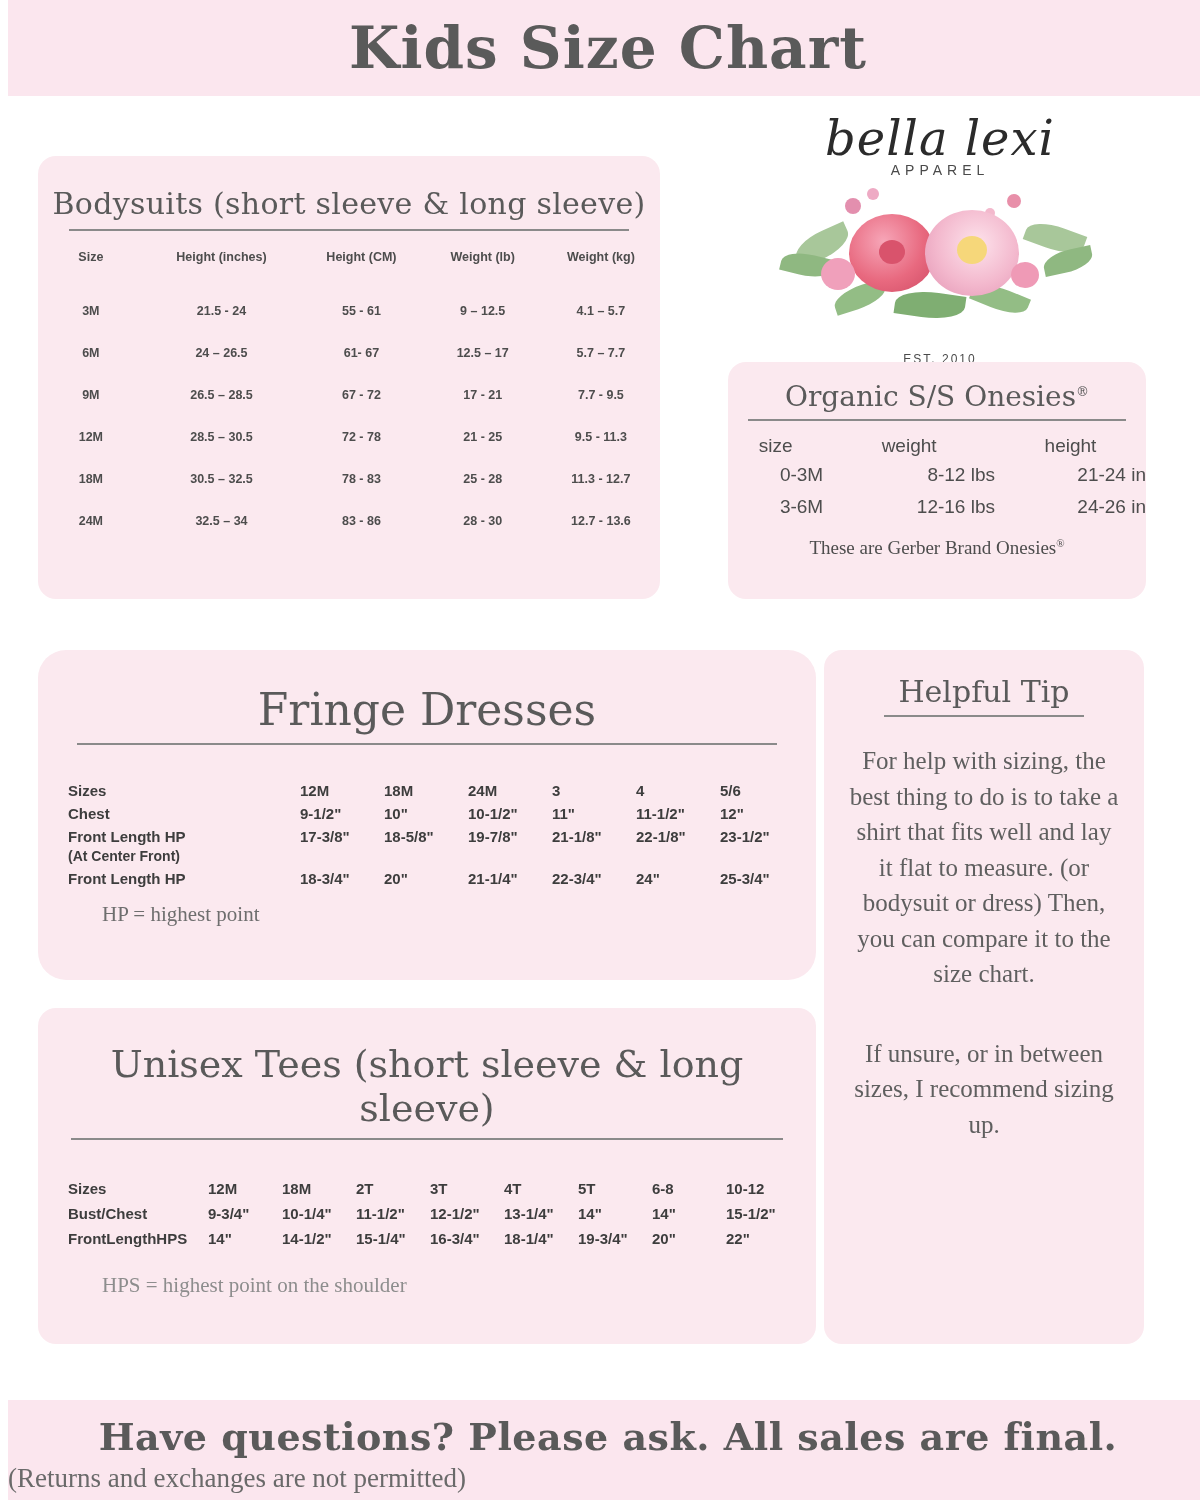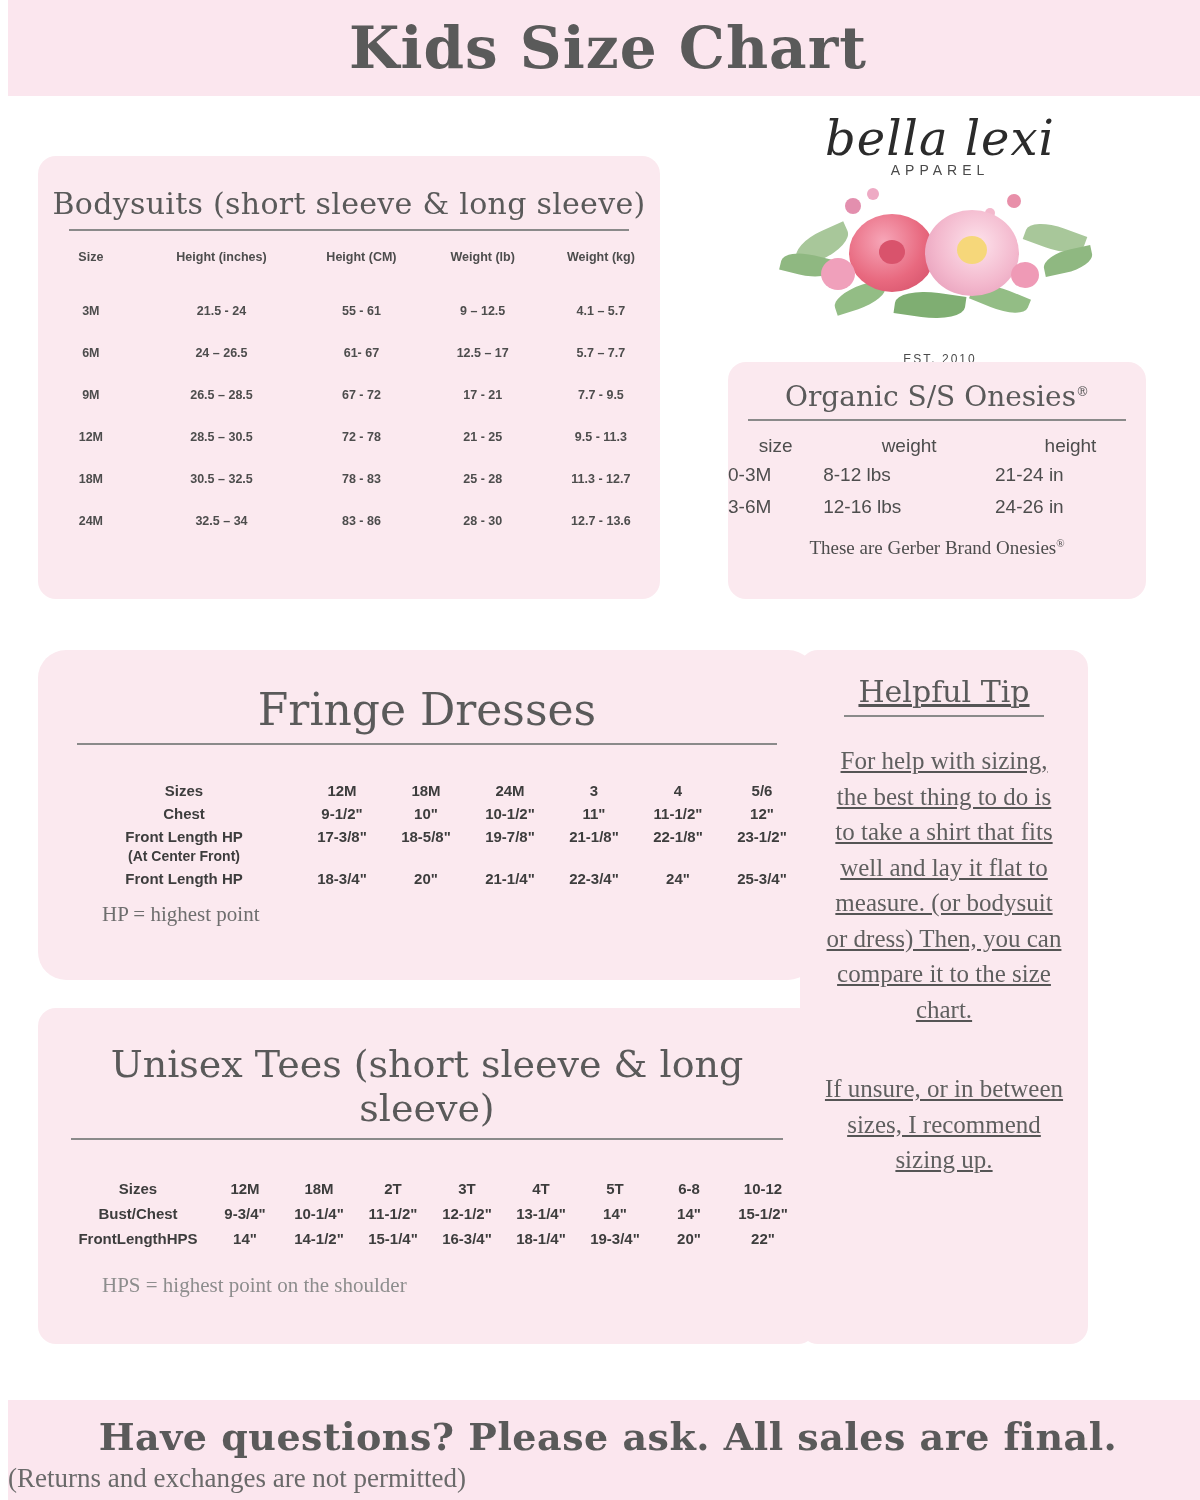--- a/index.html
+++ b/index.html
@@ -167,21 +167,21 @@
   }
   #organic-table th {
     font-size: 19px;
     font-weight: normal;
     color: #4d4d4d;
     padding: 4px 0 2px 0;
   }
   #organic-table td {
     font-size: 19px;
     color: #4d4d4d;
-    text-align: left;
+    text-align: right;
     padding: 5px 0;
   }
   #organic-note {
     font-family: "Liberation Serif", serif;
     font-size: 19px;
     color: #4d4d4d;
     text-align: center;
     margin-top: 14px;
   }
   #organic-note sup { font-size: 11px; }
@@ -189,21 +189,20 @@
   
   #card-fringe { left: 38px; top: 650px; width: 778px; height: 330px; border-radius: 28px; }
   #fringe-title { font-size: 44px; padding-top: 34px; }
   #fringe-rule { width: 700px; margin-top: 8px; }
   .sz-table {
     font-family: "Liberation Sans", sans-serif;
     font-size: 15px;
     font-weight: bold;
     color: #3d3d3d;
     border-collapse: collapse;
-    text-align: center;
   }
   #fringe-table { margin: 34px 0 0 30px; }
   #fringe-table td { padding: 3px 0; white-space: nowrap; }
   #fringe-table td.lbl { width: 232px; }
   #fringe-table td.sub {
     font-size: 14px;
     padding-top: 0;
   }
   #fringe-table td.v { width: 84px; }
   #fringe-note {
@@ -222,21 +221,21 @@
   #tees-table td.lbl { width: 140px; }
   #tees-table td.v { width: 74px; }
   #tees-note {
     font-family: "Liberation Serif", serif;
     font-size: 21px;
     color: #8d8d8d;
     margin: 22px 0 0 64px;
   }
 
   
-  #card-tip { left: 800px; top: 650px; width: 288px; height: 694px; text-decoration: underline; }
+  #card-tip { left: 824px; top: 650px; width: 320px; height: 694px; }
   #tip-title { font-size: 30px; padding-top: 24px; }
   #tip-rule { width: 200px; margin-top: 6px; }
   .tip-body {
     font-family: "Liberation Serif", serif;
     font-size: 25px;
     line-height: 1.42;
     color: #5f5f5f;
     text-align: center;
     padding: 0 24px;
   }

